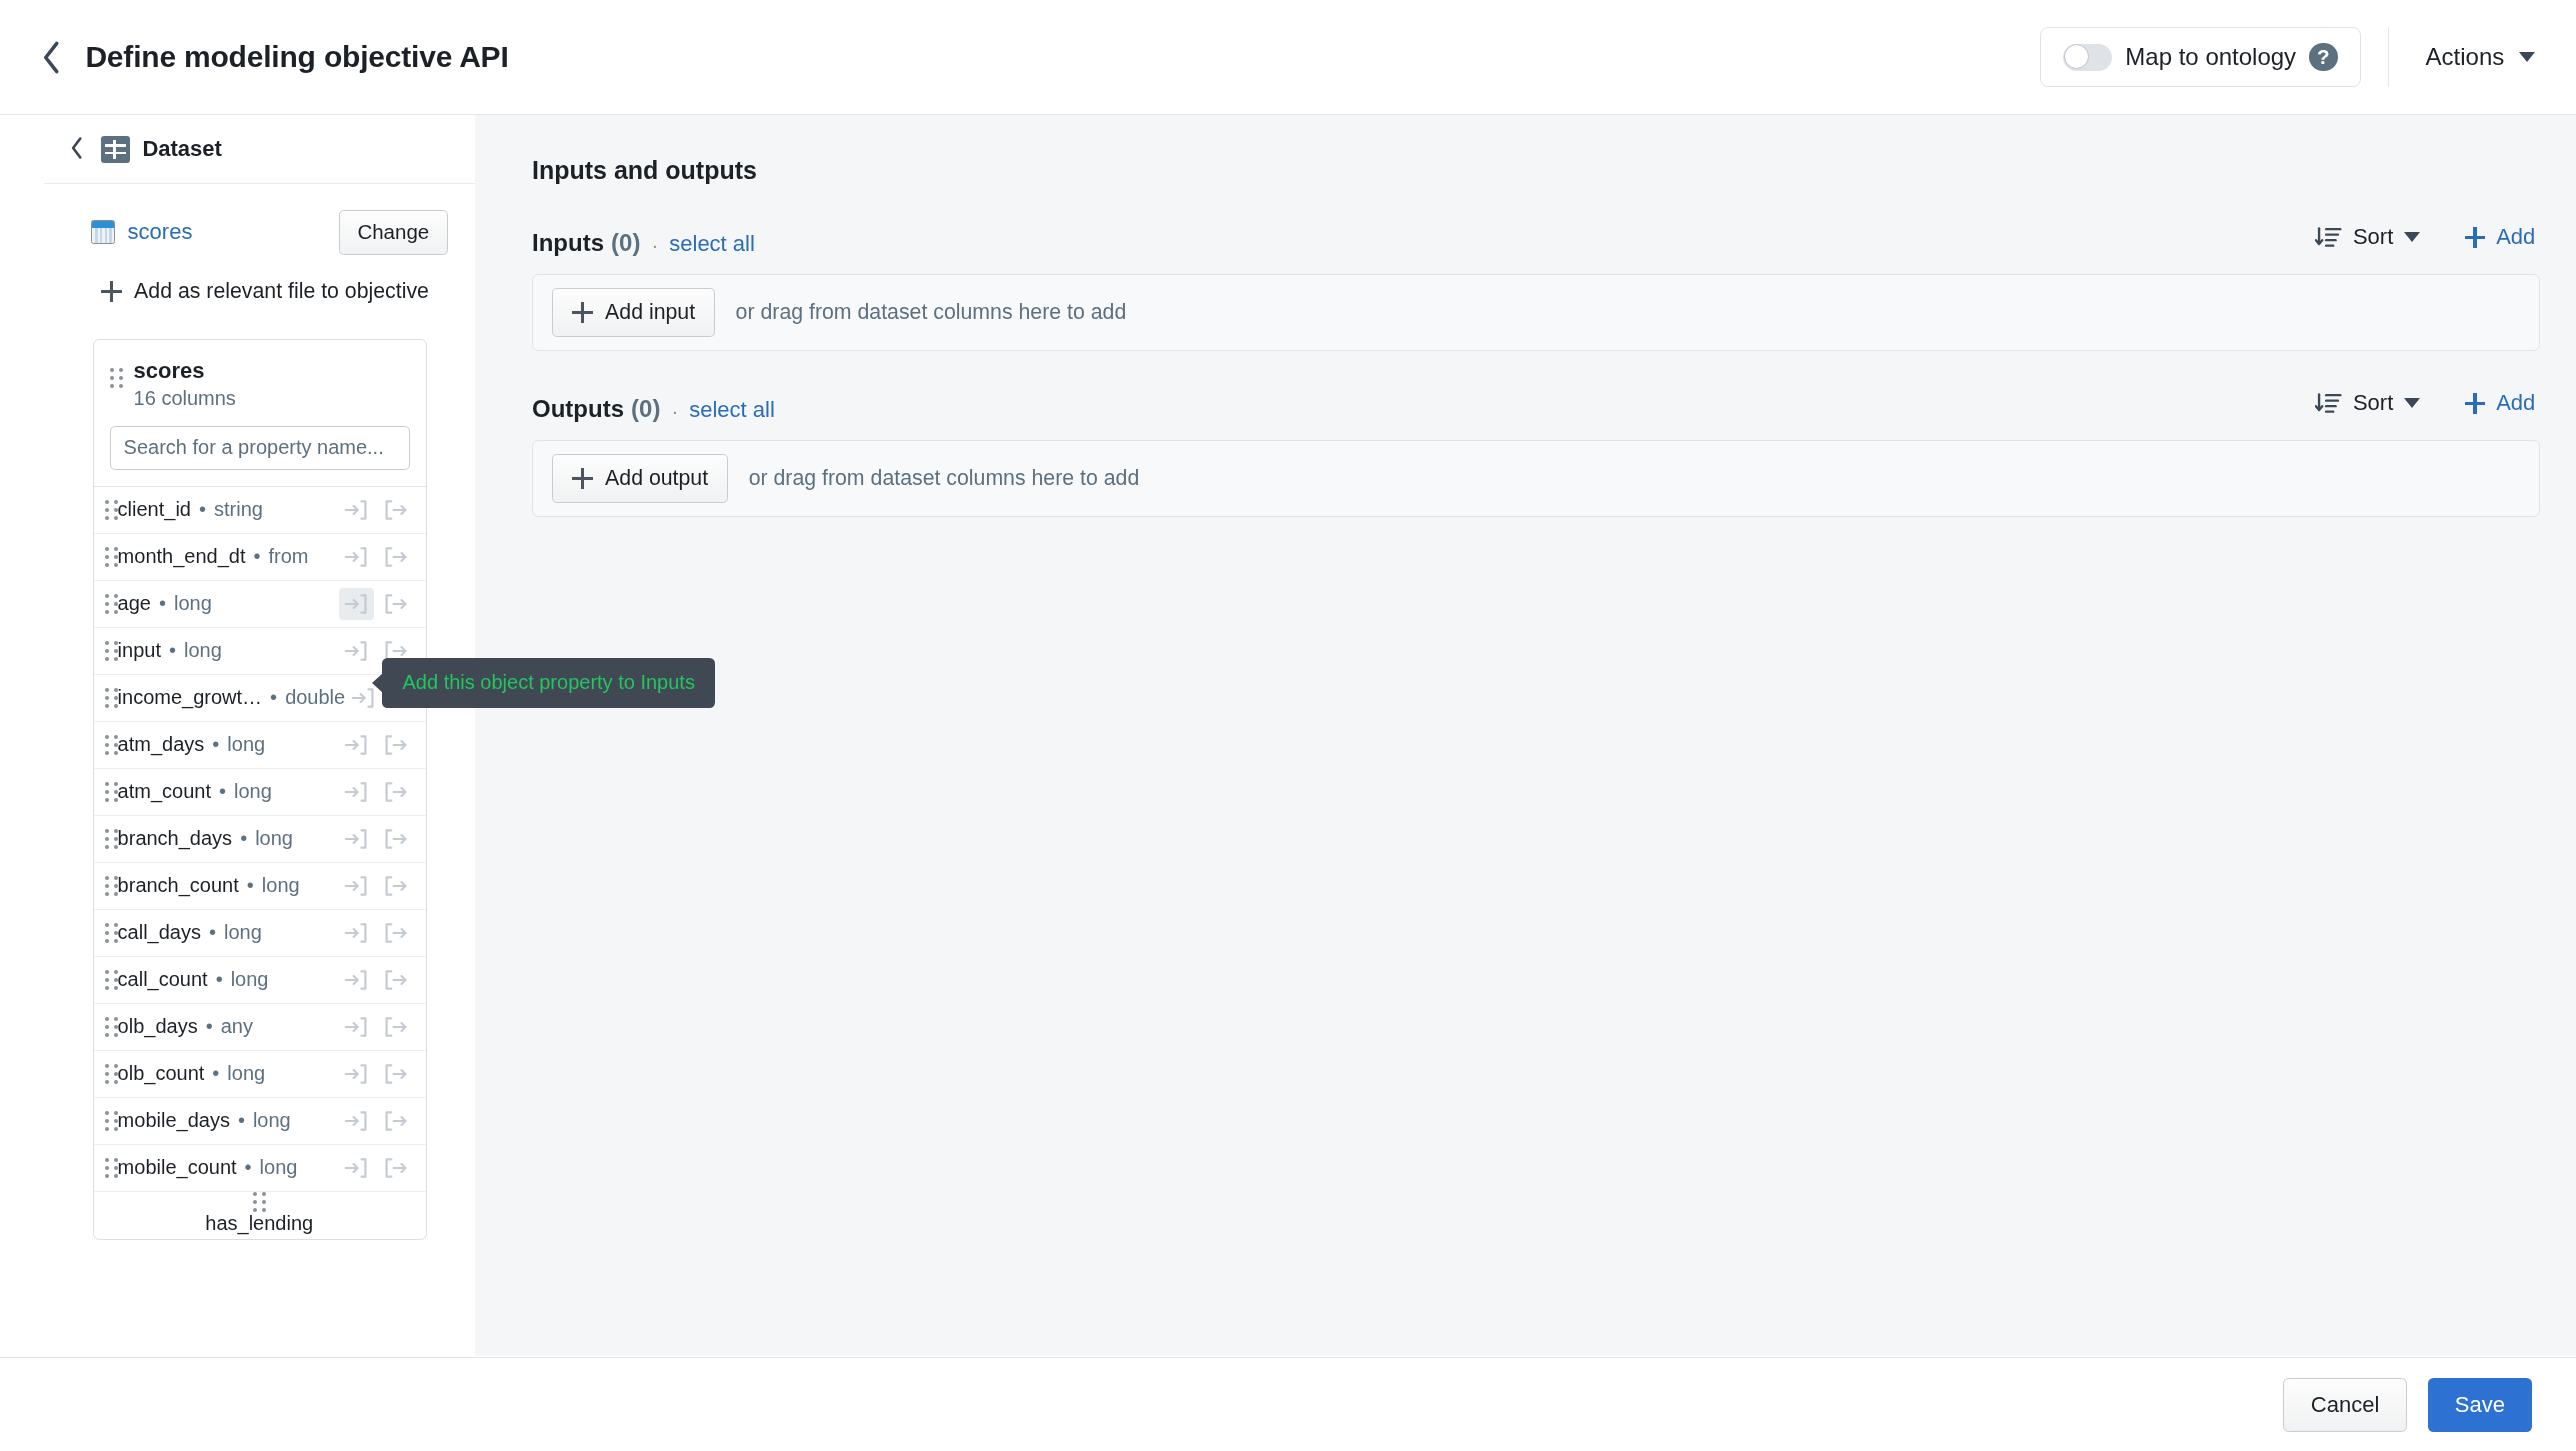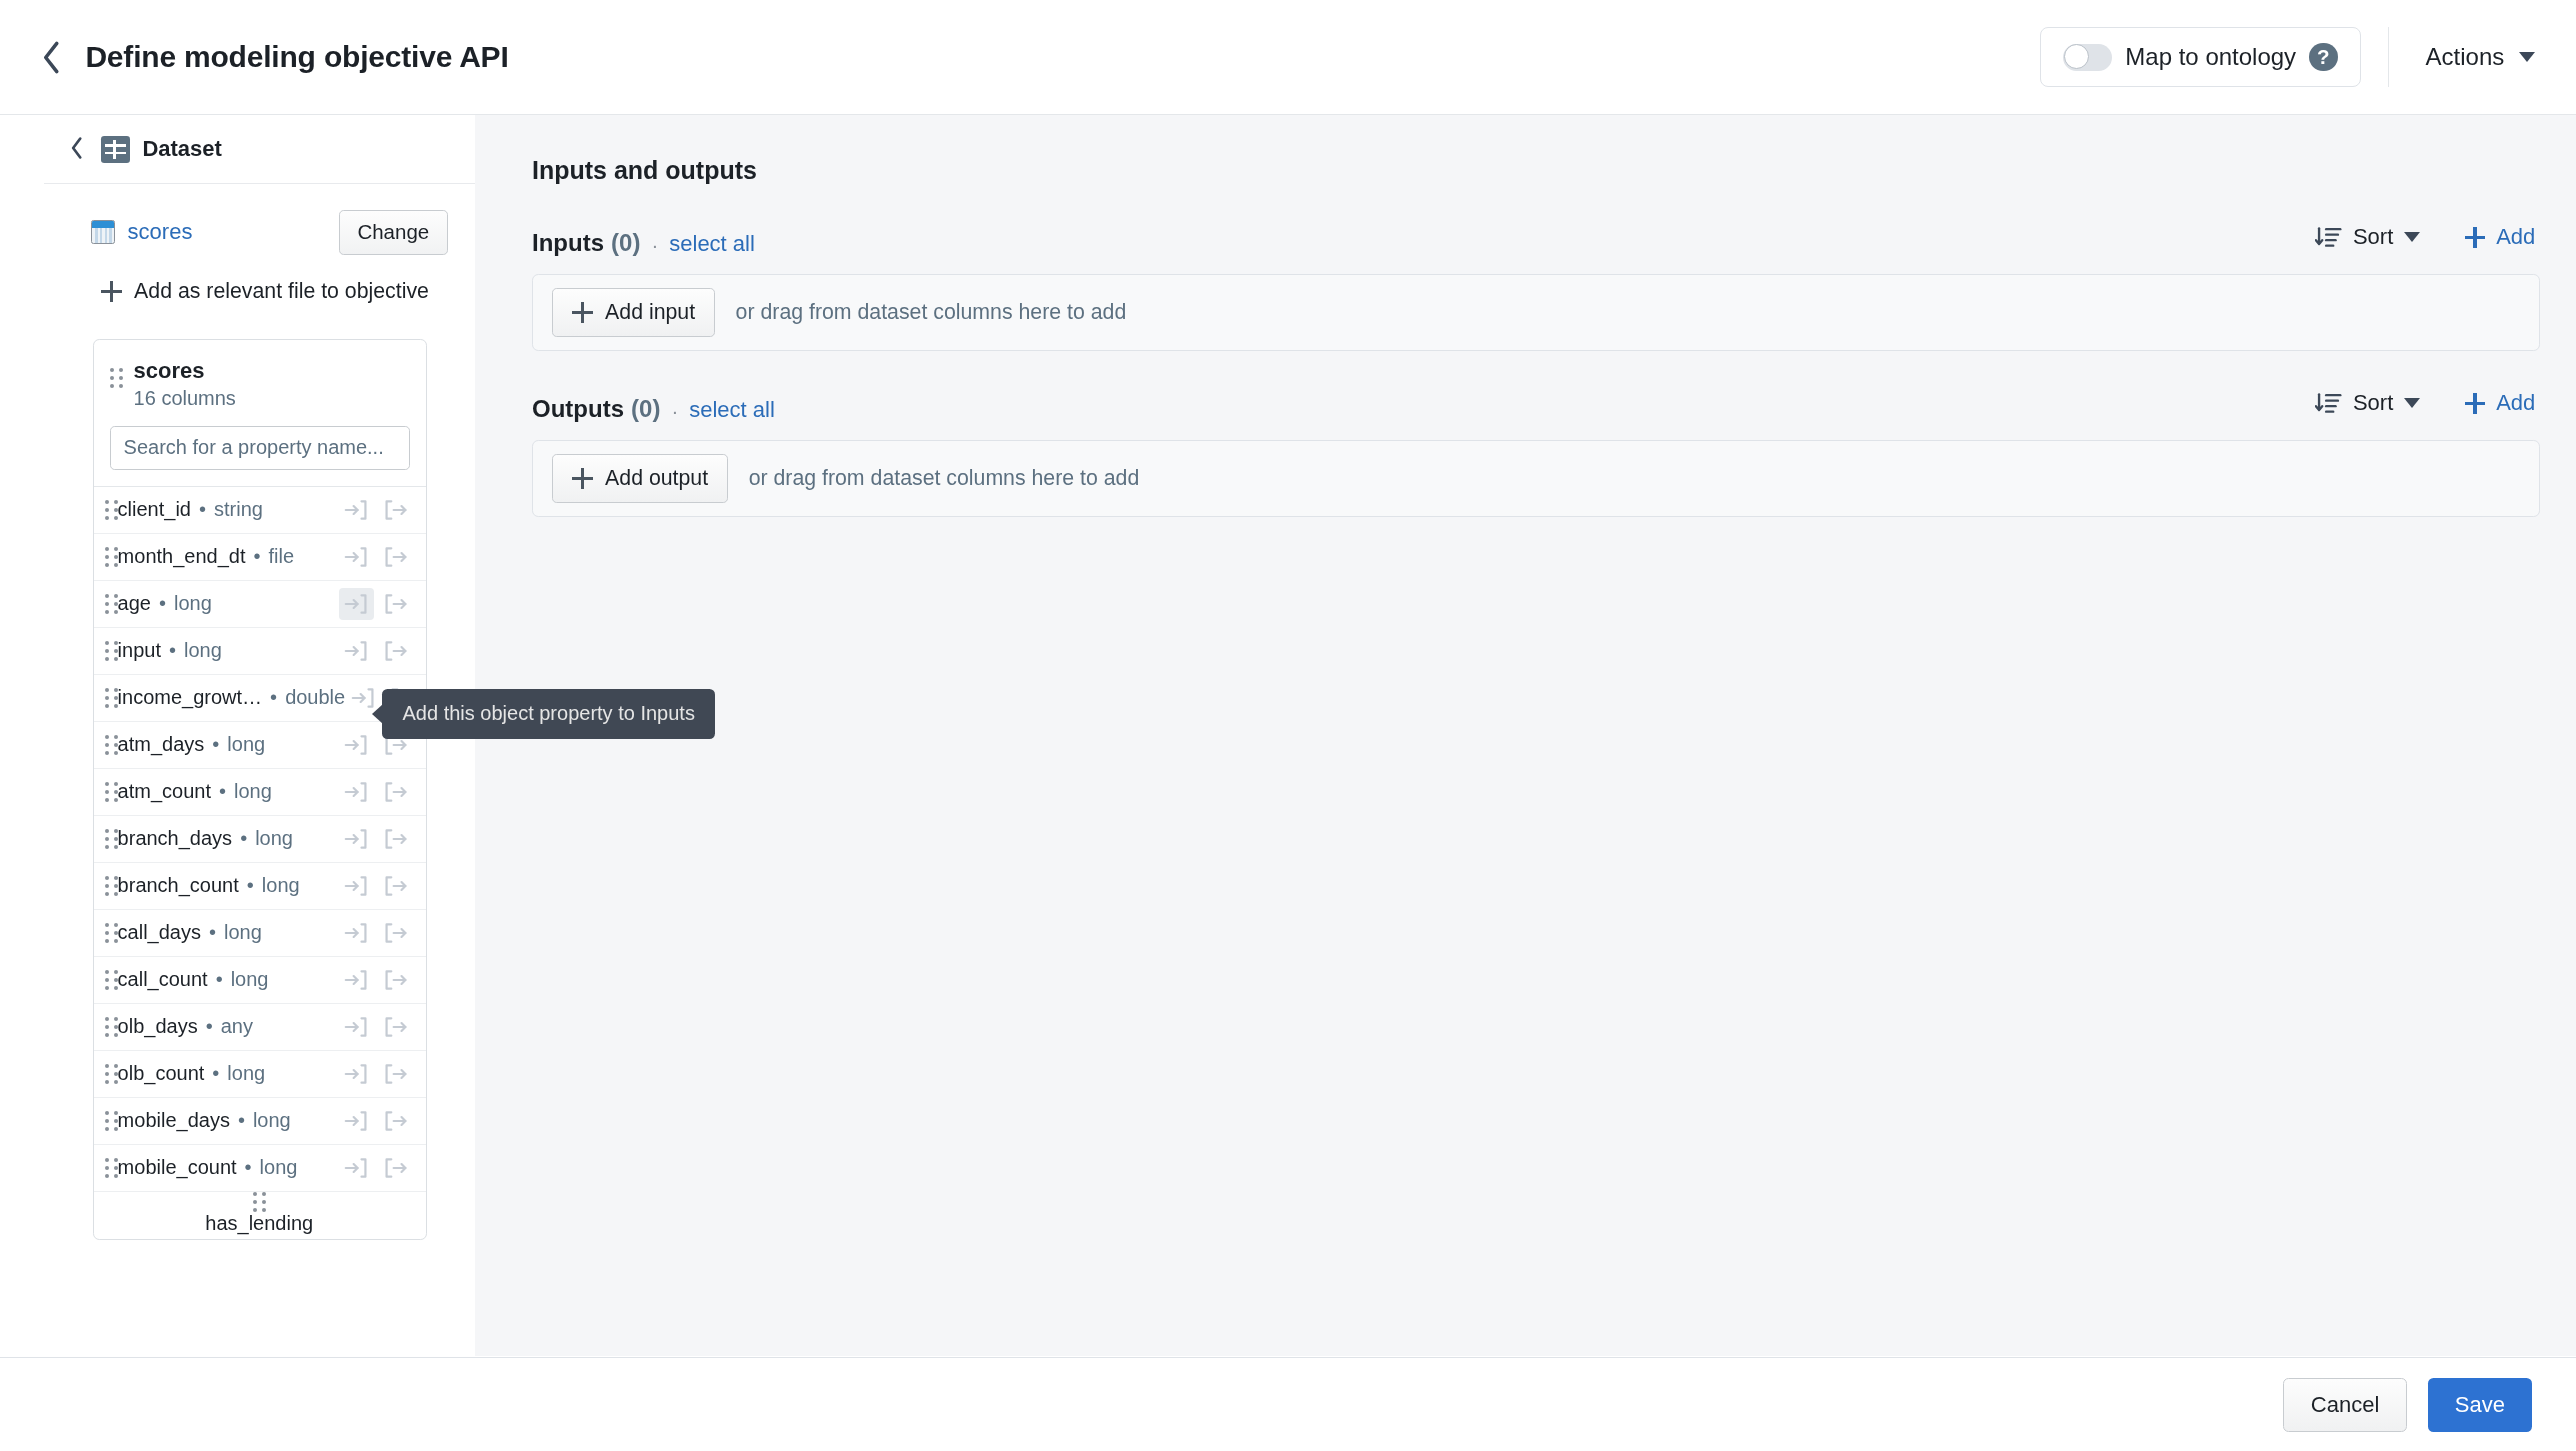--- a/index.html
+++ b/index.html
@@ -340,23 +340,23 @@
     justify-content: center;
     border-radius: 4px;
     cursor: pointer;
   }
   .icon-btn.active { background: #e9ecef; }
 
   
   .tooltip {
     position: absolute;
     left: 382px;
-    top: 574px;
+    top: 543px;
     background: #404854;
-    color: #e5e5e5;
+    color: #22c55e;
     font-size: 20px;
     padding: 13.4px 20.5px;
     border-radius: 5.5px;
     white-space: nowrap;
     z-index: 50;
   }
   .tooltip::before {
     content: "";
     position: absolute;
     left: -10.3px;
@@ -633,21 +633,21 @@
               <span class="dots6">
                 <i></i>
                 <i></i>
                 <i></i>
                 <i></i>
                 <i></i>
                 <i></i>
               </span>
               <span class="col-name">month_end_dt</span>
               <span class="col-bullet">•</span>
-              <span class="col-type">file</span>
+              <span class="col-type">from</span>
               <span class="row-actions">
                 <span class="icon-btn">
                   <svg width="24" height="22" viewBox="0 0 30 28">
                     <line x1="2" y1="14" x2="17" y2="14" stroke="#c5cbd3" stroke-width="2.8" stroke-linecap="round"></line>
                     <polyline points="12,9 17,14 12,19" fill="none" stroke="#c5cbd3" stroke-width="2.8" stroke-linecap="round" stroke-linejoin="round"></polyline>
                     <polyline points="22,3 27,3 27,25 22,25" fill="none" stroke="#c5cbd3" stroke-width="2.8" stroke-linecap="round" stroke-linejoin="round"></polyline>
                   </svg>
                 </span>
                 <span class="icon-btn">
                   <svg width="24" height="22" viewBox="0 0 30 28">

